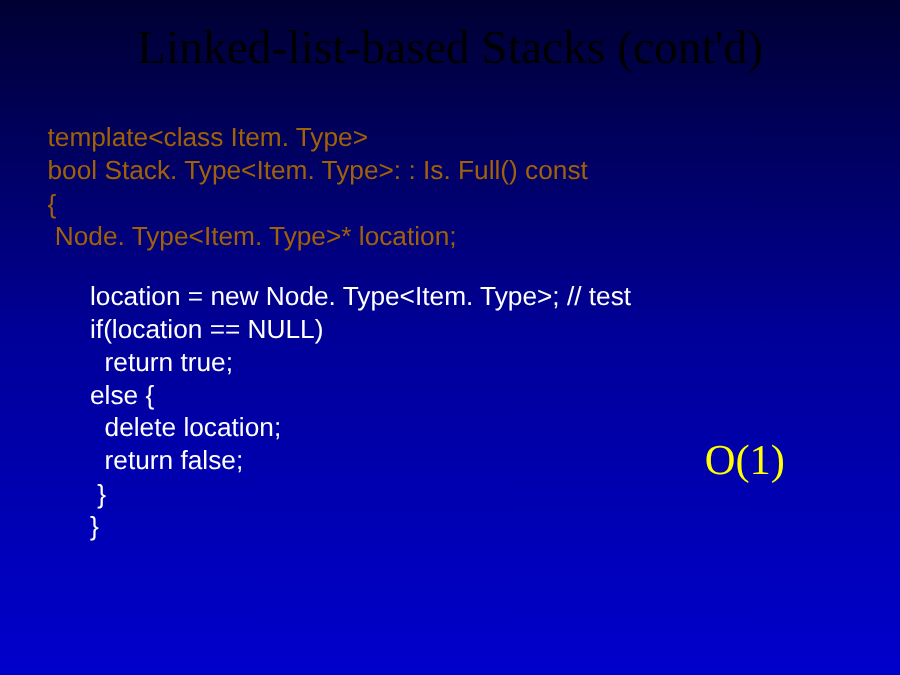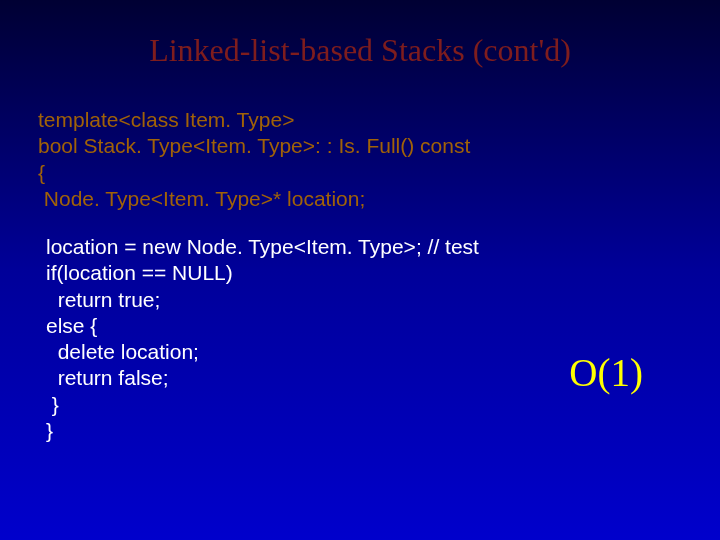--- a/index.html
+++ b/index.html
@@ -8,54 +8,54 @@
     width: 720px;
     height: 540px;
     overflow: hidden;
   }
   body {
     background: linear-gradient(to bottom, #000033 0%, #000099 50%, #0000cc 100%);
     font-family: "Times New Roman", Times, serif;
     position: relative;
   }
   .title {
-    color: #7f1d1d;
-    font-size: 32px;
+    color: #000000;
+    font-size: 38px;
     font-weight: normal;
     text-align: center;
-    padding-top: 32px;
+    padding-top: 16px;
     padding-bottom: 20px;
     margin: 0;
     font-family: "Times New Roman", Times, serif;
   }
   .code-block {
     color: #a16207;
     font-family: Arial, Helvetica, sans-serif;
     font-size: 21px;
     line-height: 1.25;
     padding-left: 38px;
     padding-top: 18px;
     white-space: pre;
   }
   .code-block2 {
     color: #ffffff;
     font-family: Arial, Helvetica, sans-serif;
     font-size: 21px;
     line-height: 1.25;
-    padding-left: 46px;
+    padding-left: 72px;
     padding-top: 22px;
     white-space: pre;
   }
   .complexity {
     position: absolute;
-    right: 77px;
+    right: 92px;
     top: 350px;
     color: #ffff00;
     font-family: "Times New Roman", Times, serif;
-    font-size: 39px;
+    font-size: 34px;
     font-weight: normal;
   }
 </style>
 </head>
 <body>
 
 <h1 class="title">Linked-list-based Stacks (cont'd)</h1>
 
 <div class="code-block"><span>template&lt;class Item. Type&gt;</span>
 <span>bool Stack. Type&lt;Item. Type&gt;: : Is. Full() const</span>

